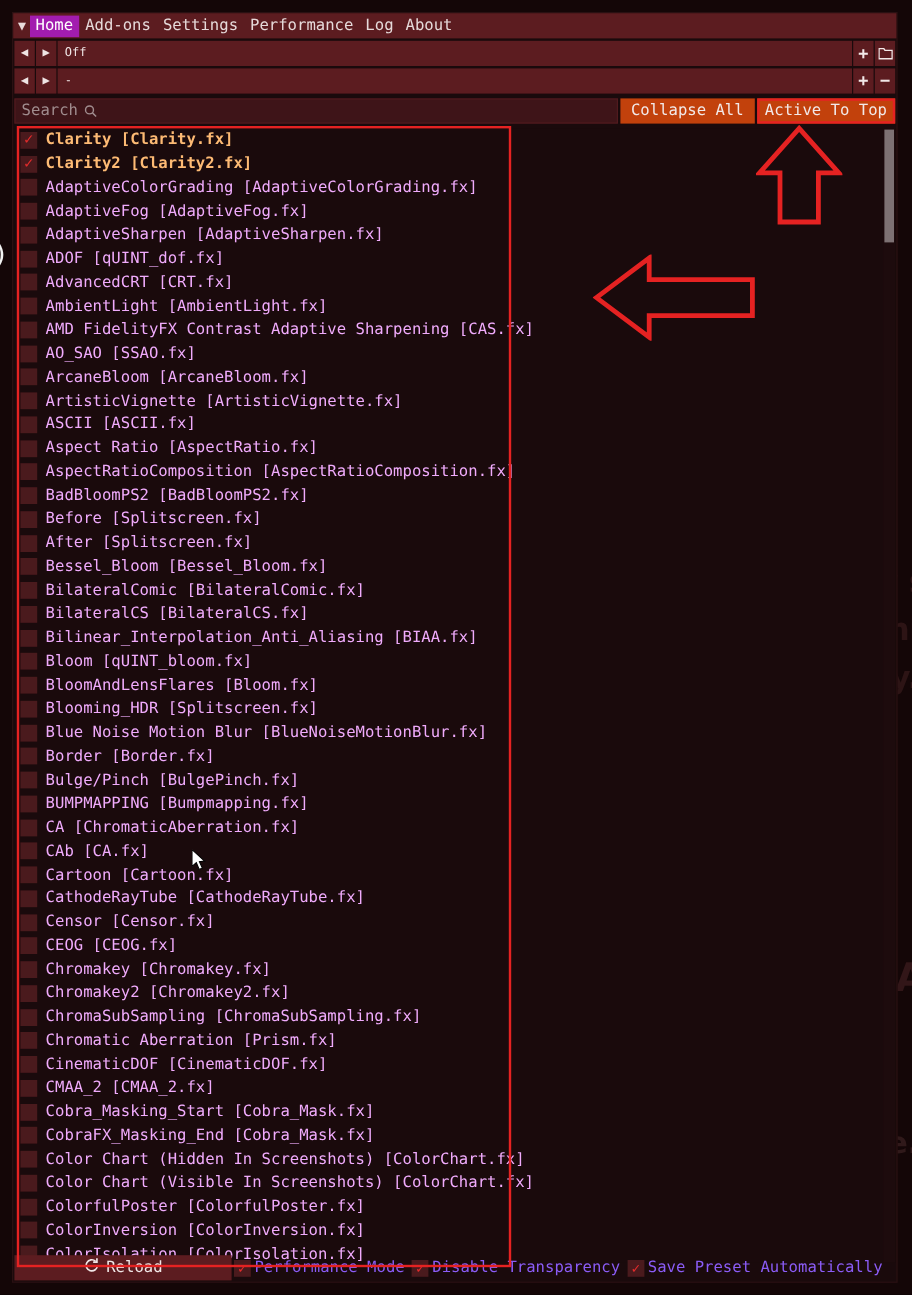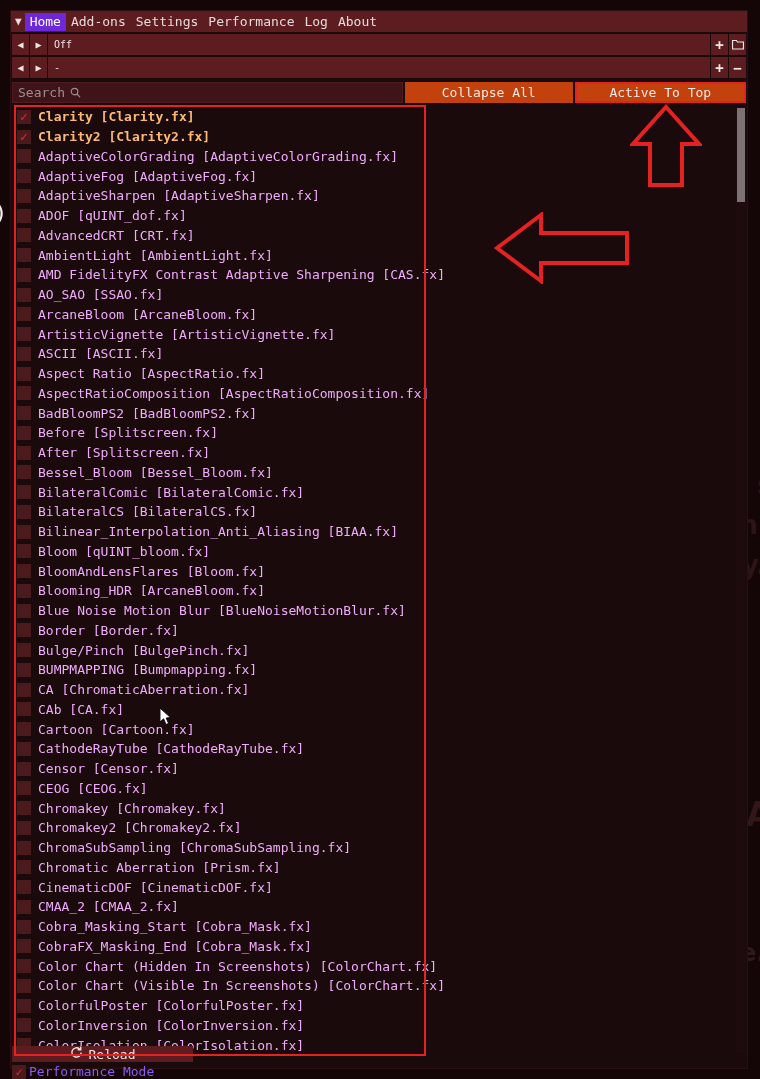--- a/index.html
+++ b/index.html
@@ -59,21 +59,21 @@
   }
   #menubar .caret {
     color: #e8dcdc; font-size: 11px; padding: 0 3px 0 2px; line-height: 1;
   }
   .menu-item {
     color: #e6dada; font-size: 13px;
     padding: 2px 5px 3px 5px;
     line-height: 1;
     white-space: nowrap;
   }
-  .menu-item.active { background: #6d28d9; color: #ffffff; }
+  .menu-item.active { background: #a21caf; color: #ffffff; }
 
   
   .preset-row {
     display: flex; align-items: stretch;
     height: 21px;
     margin: 2px 1px 0 1px;
     gap: 1px;
   }
   .arrow-btn {
     width: 17px; background: #5c1c20;
@@ -94,21 +94,21 @@
   .sq-btn svg { display:block; }
 
   
   #searchrow {
     display: flex; align-items: stretch;
     height: 21px;
     margin: 4px 1px 0 1px;
     gap: 2px;
   }
   #search-input {
-    width: 391px; background: #3e1418;
+    width: 503px; background: #3e1418;
     border: 1px solid #511a1e;
     display: flex; align-items: center;
     padding-left: 5px; gap: 5px;
   }
   #search-placeholder { color: #a08c8e; font-size: 13px; }
   .top-btn {
     flex: 1; background: #c2410c;
     color: #f2e9e9; font-size: 13px;
     display: flex; align-items: center; justify-content: center;
   }
@@ -153,21 +153,21 @@
   #scroll-thumb {
     position: absolute; left: 1px; top: 1px;
     width: 8px; height: 94px;
     background: #7d7173;
   }
 
   
   #bottombar {
     position: absolute; left: 1px; bottom: 1px;
     width: 736px; height: 21px;
-    display: flex; align-items: stretch; gap: 2px; flex-direction: column;
+    display: flex; align-items: stretch; gap: 2px;
   }
   #reload-btn {
     width: 181px; background: #5c1c20;
     color: #f1e7e7; font-size: 13px;
     display: flex; align-items: center; justify-content: center; gap: 6px;
   }
   .chk-item {
     display: flex; align-items: center; gap: 3px;
     padding-right: 4px;
   }
@@ -350,21 +350,21 @@
           <div class="tech-row">
             <span class="tech-check">✓</span>
             <span class="tech-label">Bloom [qUINT_bloom.fx]</span>
           </div>
           <div class="tech-row">
             <span class="tech-check">✓</span>
             <span class="tech-label">BloomAndLensFlares [Bloom.fx]</span>
           </div>
           <div class="tech-row">
             <span class="tech-check">✓</span>
-            <span class="tech-label">Blooming_HDR [ArcaneBloom.fx]</span>
+            <span class="tech-label">Blooming_HDR [Splitscreen.fx]</span>
           </div>
           <div class="tech-row">
             <span class="tech-check">✓</span>
             <span class="tech-label">Blue Noise Motion Blur [BlueNoiseMotionBlur.fx]</span>
           </div>
           <div class="tech-row">
             <span class="tech-check">✓</span>
             <span class="tech-label">Border [Border.fx]</span>
           </div>
           <div class="tech-row">

